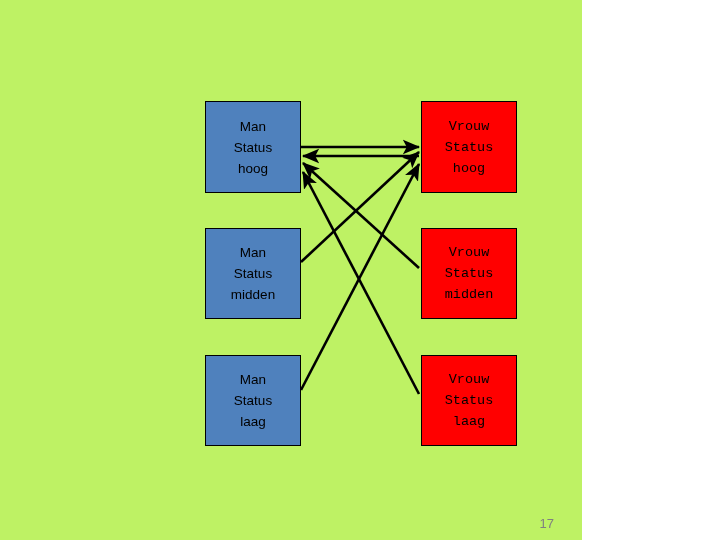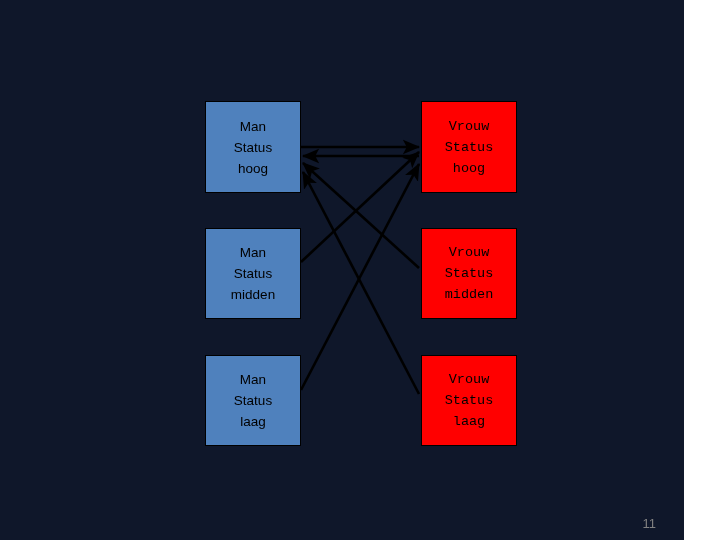--- a/index.html
+++ b/index.html
@@ -6,23 +6,23 @@
   html, body {
     margin: 0;
     padding: 0;
     background: #ffffff;
   }
   body {
     font-family: "Liberation Sans", sans-serif;
   }
   #slide {
     position: relative;
-    width: 684px;
+    width: 582px;
     height: 540px;
-    background: #0f172a;
+    background: #bef264;
     overflow: hidden;
   }
   #diagram-svg {
     position: absolute;
     left: 0;
     top: 0;
     width: 720px;
     height: 540px;
   }
   .node {
@@ -109,15 +109,15 @@
     <span class="line">Status</span>
     <span class="line">laag</span>
   </div>
 
   <div class="node node-female" style="left: 421px; top: 355px; width: 96px; height: 91px; background: rgb(255, 0, 0); border-color: rgb(0, 0, 0); color: rgb(0, 0, 0);">
     <span class="line">Vrouw</span>
     <span class="line">Status</span>
     <span class="line">laag</span>
   </div>
 
-  <div id="page-number">11</div>
+  <div id="page-number">17</div>
 
 </div>
 
 </body></html>

